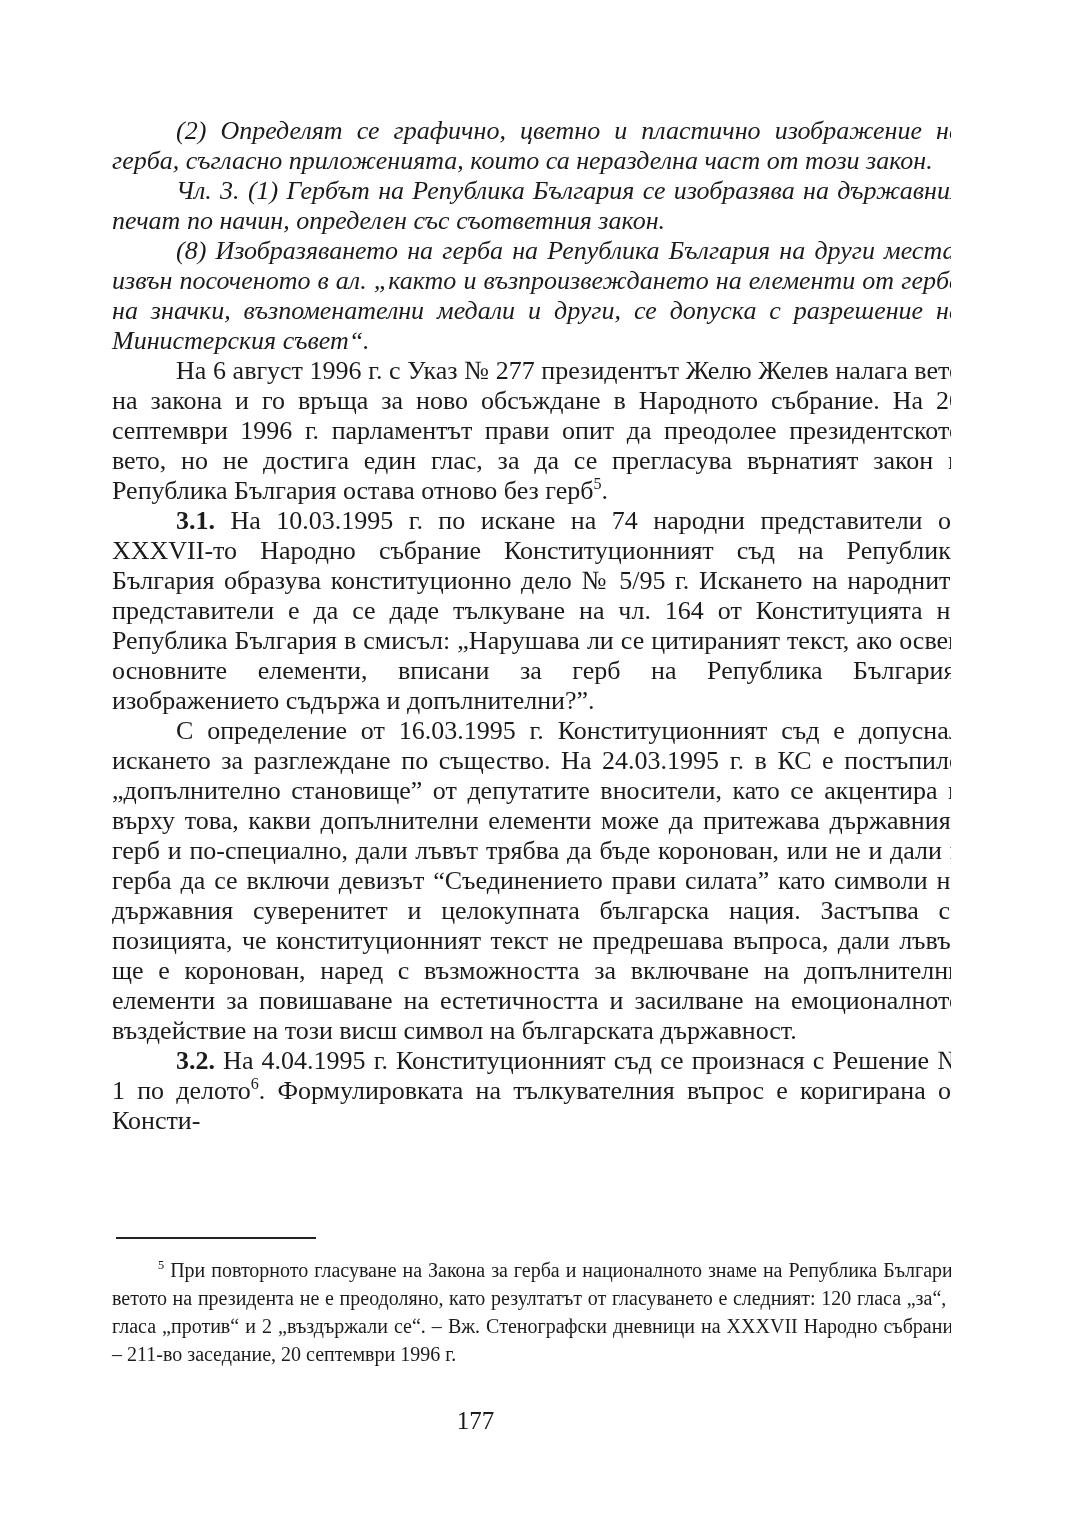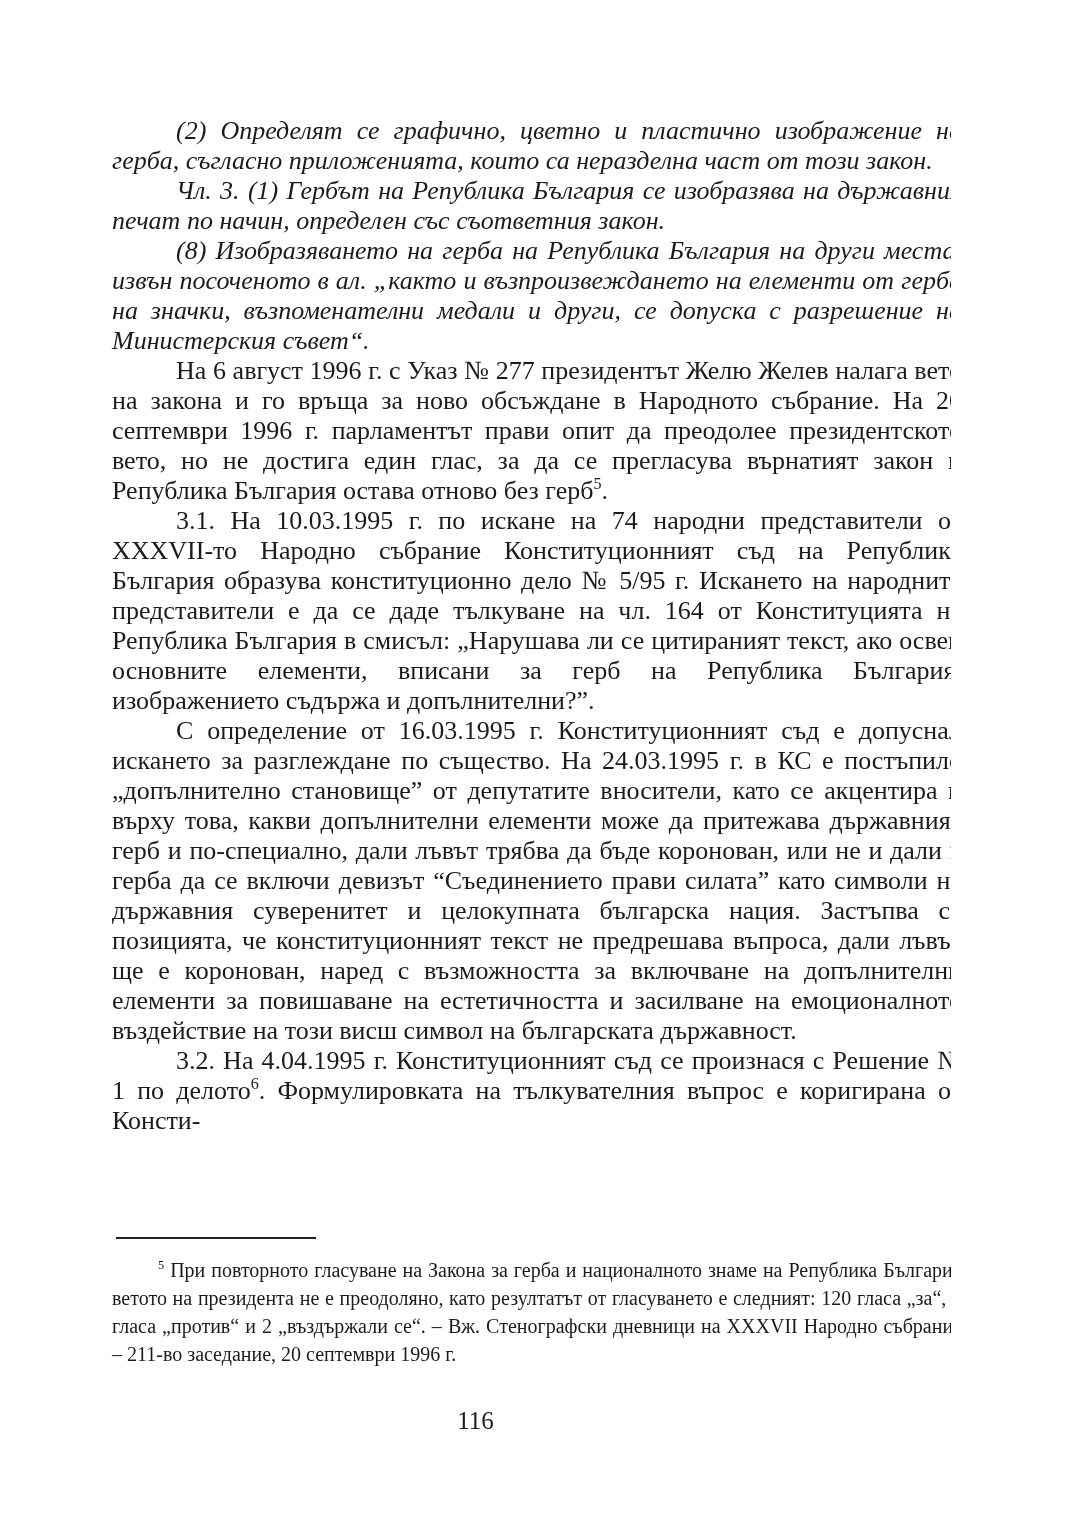--- a/index.html
+++ b/index.html
@@ -32,21 +32,21 @@
   }
   .body-text p.italic {
     font-style: italic;
   }
   sup {
     font-size: 0.62em;
     line-height: 0;
     vertical-align: super;
   }
   b {
-    font-weight: normal;
+    font-weight: bold;
   }
   .fn-sep {
     position: absolute;
     left: 116px;
     top: 1237px;
     width: 200px;
     margin: 0;
     border: none;
     border-top: 2px solid #222222;
   }
@@ -84,14 +84,14 @@
       <p class="italic">(8) Изобразяването на герба на Република България на други места, извън посоченото в ал. „както и възпроизвеждането на елементи от герба на значки, възпоменателни медали и други, се допуска с разрешение на Министерския съвет“.</p>
       <p class="normal">На 6 август 1996 г. с Указ № 277 президентът Желю Желев налага вето на закона и го връща за ново обсъждане в Народното събрание. На 20 септември 1996 г. парламентът прави опит да преодолее президентското вето, но не достига един глас, за да се прегласува върнатият закон и Република България остава отново без герб<sup>5</sup>.</p>
       <p class="normal"><b>3.1.</b> На 10.03.1995 г. по искане на 74 народни представители от XXXVII-то Народно събрание Конституционният съд на Република България образува конституционно дело № 5/95 г. Искането на народните представители е да се даде тълкуване на чл. 164 от Конституцията на Република България в смисъл: „Нарушава ли се цитираният текст, ако освен основните елементи, вписани за герб на Република България, изображението съдържа и допълнителни?”.</p>
       <p class="normal">С определение от 16.03.1995 г. Конституционният съд е допуснал искането за разглеждане по същество. На 24.03.1995 г. в КС е постъпило „допълнително становище” от депутатите вносители, като се акцентира и върху това, какви допълнителни елементи може да притежава държавният герб и по-специално, дали лъвът трябва да бъде коронован, или не и дали в герба да се включи девизът “Съединението прави силата” като символи на държавния суверенитет и целокупната българска нация. Застъпва се позицията, че конституционният текст не предрешава въпроса, дали лъвът ще е коронован, наред с възможността за включване на допълнителни елементи за повишаване на естетичността и засилване на емоционалното въздействие на този висш символ на българската държавност.</p>
       <p class="normal"><b>3.2.</b> На 4.04.1995 г. Конституционният съд се произнася с Решение № 1 по делото<sup>6</sup>. Формулировката на тълкувателния въпрос е коригирана от Консти-</p>
     </main>
   <hr class="fn-sep">
   <section class="footnotes" id="footnotes">
       <p><sup>5</sup> При повторното гласуване на Закона за герба и националното знаме на Република България ветото на президента не е преодоляно, като резултатът от гласуването е следният: 120 гласа „за“, 4 гласа „против“ и 2 „въздържали се“. – Вж. Стенографски дневници на XXXVII Народно събрание – 211-во заседание, 20 септември 1996 г.</p>
     </section>
-  <footer class="page-number">116</footer>
+  <footer class="page-number">177</footer>
 </div>
 
 </body></html>

